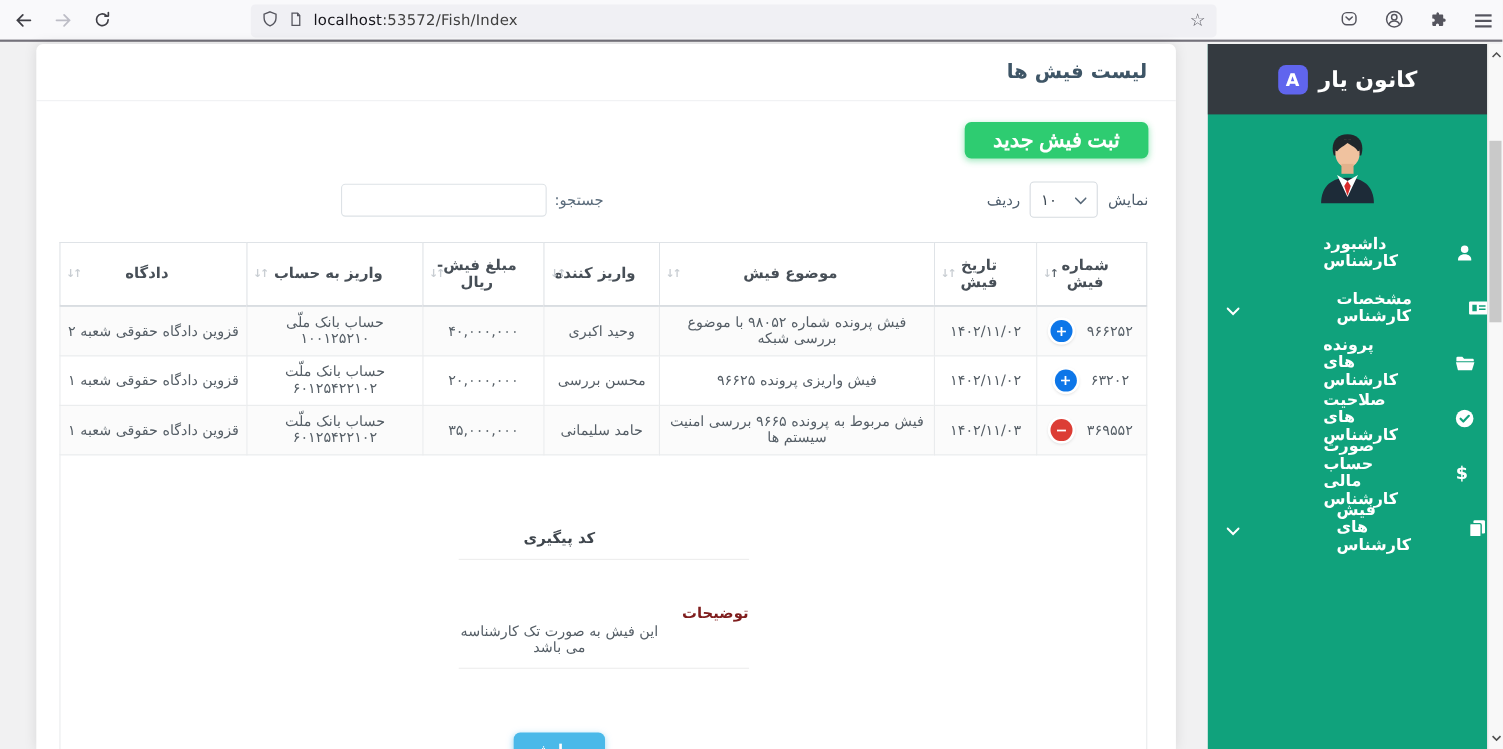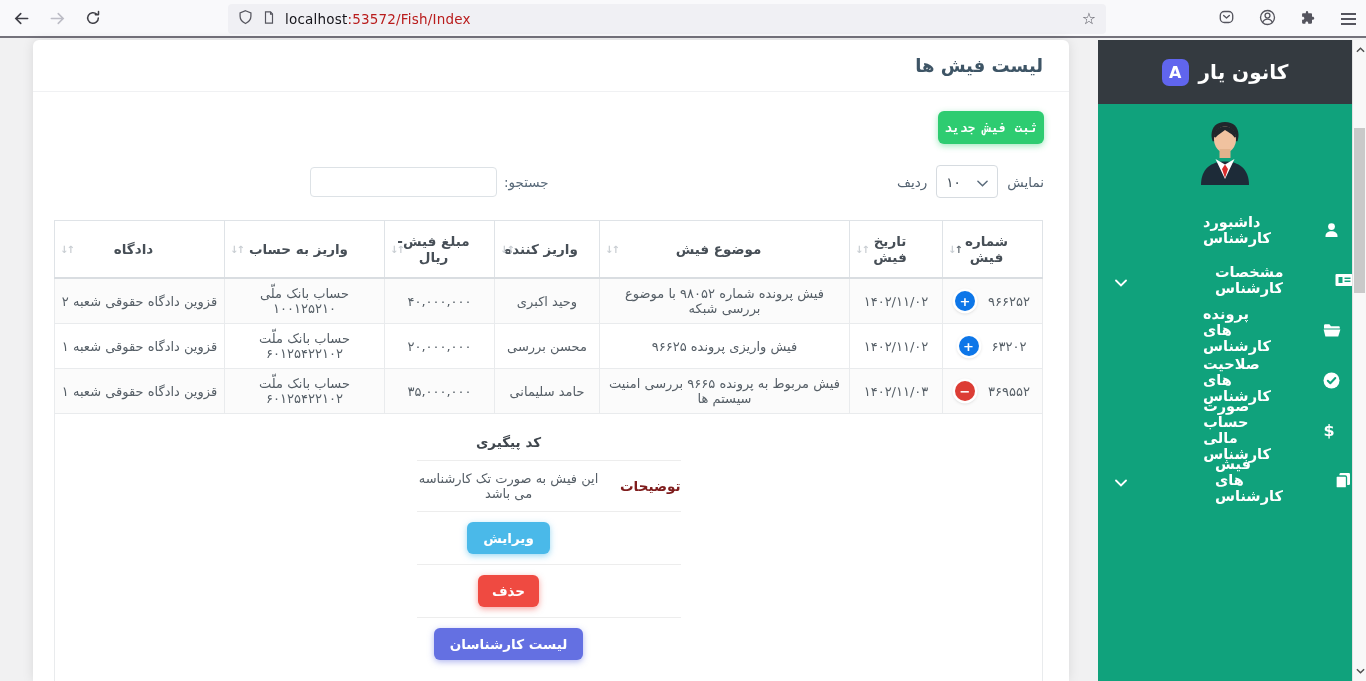--- a/index.html
+++ b/index.html
@@ -12,21 +12,21 @@
 
   
   .chrome{position:absolute;top:0;left:0;width:1366px;height:38px;background:#f9f9fb;
           border-bottom:2px solid #74727b;display:flex;align-items:center;}
   .nav-ic{width:30px;height:28px;display:grid;place-items:center;margin-left:6px;border-radius:4px;color:#3f3f46;}
   .nav-ic svg{display:block;}
   .nav-ic.disabled{color:#bdbdc6;}
   .urlbar{position:absolute;left:228px;top:4px;width:878px;height:30px;background:#f0f0f4;
           border-radius:4px;display:flex;align-items:center;padding:0 10px;gap:9px;}
   .url-text{font-size:13.5px;color:#15141a;letter-spacing:.2px;}
-  .url-text .dim{color:#b91c1c;}
+  .url-text .dim{color:#404040;}
   .urlbar .star{margin-left:auto;color:#55555e;font-size:16px;line-height:1;}
   .chrome-right{position:absolute;right:10px;top:0;height:38px;display:flex;align-items:center;gap:24px;color:#55555e;}
   .hamburger{display:flex;flex-direction:column;gap:3.5px;}
   .hamburger i{display:block;width:15px;height:1.8px;background:#55555e;}
 
   
   .viewport{position:absolute;top:40px;left:0;width:1366px;height:641px;}
 
   
   .scrollbar{position:absolute;right:0;top:0;width:14px;height:641px;background:#f8f8f8;border-left:1px solid #e3e3e3;}
@@ -46,22 +46,22 @@
   .menu-item .chev{width:12px;height:12px;color:#eafff8;}
   .menu-item .spacer{flex:1;}
   .menu-item .lbl{font-size:14.5px;font-weight:700;letter-spacing:0;}
   .menu-item .mi-icon{width:18px;height:18px;margin-right:0;margin-left:0;display:grid;place-items:center;margin-inline-start:8px;}
 
   
   .card{position:absolute;left:33px;top:0;width:1036px;height:641px;background:#fff;
         border-radius:6px 6px 0 0;box-shadow:0 0 12px rgba(0,0,0,.10);direction:rtl;}
   .card-header{height:52px;border-bottom:1px solid #f0f1f3;display:flex;align-items:center;padding:0 26px;}
   .page-title{font-size:18px;font-weight:700;color:#3e5566;text-align:right;}
-  .btn-add{position:absolute;top:71px;right:25px;height:33px;padding:0 6px;background:var(--c-add);
-           color:#fff;border:none;border-radius:6px;font-family:Liberation Mono, monospace;font-size:13px;font-weight:700;
+  .btn-add{position:absolute;top:71px;right:25px;height:33px;padding:0 26px;background:var(--c-add);
+           color:#fff;border:none;border-radius:6px;font-family:Liberation Serif, serif;font-size:19px;font-weight:700;
            box-shadow:0 2px 6px rgba(46,204,113,.45);cursor:pointer;}
   .controls{position:absolute;top:123px;left:0;right:0;height:40px;}
   .length-ctl{position:absolute;right:25px;top:2px;display:flex;align-items:center;gap:9px;
               color:#51606f;font-size:13.5px;direction:rtl;}
   .select-box{width:62px;height:33px;border:1px solid #d6dbe0;border-radius:4px;background:#fff;
               display:flex;align-items:center;direction:ltr;padding:0 9px;justify-content:space-between;cursor:pointer;}
   .select-box .val{font-size:13.5px;color:#3e4a55;}
   .select-box .chev{color:#5a6b7b;width:11px;height:11px;}
   .search-ctl{position:absolute;left:277px;top:4px;display:flex;align-items:center;gap:7px;direction:rtl;}
   .search-ctl label{font-size:13.5px;color:#5a6b7b;}
@@ -84,21 +84,21 @@
   .expand-btn{width:20px;height:20px;min-width:20px;border-radius:50%;border:none;color:#fff;font-size:13px;
               font-weight:700;line-height:19px;text-align:center;cursor:pointer;font-family:inherit;
               box-shadow:0 0 0 2.5px #fff,0 1px 4px rgba(0,0,0,.45);}
   .expand-btn.plus{background:var(--c-plus);}
   .expand-btn.minus{background:var(--c-minus);}
   td.child-cell{padding:10px 0 16px;background:#fff;}
   .details{width:264px;margin:0 auto;}
   .detail-item{display:flex;align-items:center;direction:rtl;border-bottom:1px solid #ededed;padding:10px 0;}
   .detail-item:last-child{border-bottom:none;}
   .d-label{width:80px;font-weight:700;color:#7f1d1d;font-size:13.5px;text-align:right;}
-  .d-value{flex:1;text-align:center;font-size:13px;color:#555e66;}
+  .d-value{flex:1;text-align:center;font-size:13px;color:#555e66;margin-top:48px;}
   .d-value.bold{font-weight:700;color:#3f464d;font-size:13.5px;}
   .btn-edit,.btn-del,.btn-experts{border:none;border-radius:6px;color:#fff;font-family:inherit;
       font-size:13.5px;font-weight:700;padding:8px 16px;cursor:pointer;}
   .btn-edit{background:var(--c-edit);box-shadow:0 2px 6px rgba(74,185,233,.55);}
   .btn-del{background:var(--c-del);box-shadow:0 2px 6px rgba(239,74,65,.5);padding:8px 14px;}
   .btn-experts{background:var(--c-experts);box-shadow:0 2px 6px rgba(100,112,226,.5);}
 </style>
 </head>
 <body>
 

